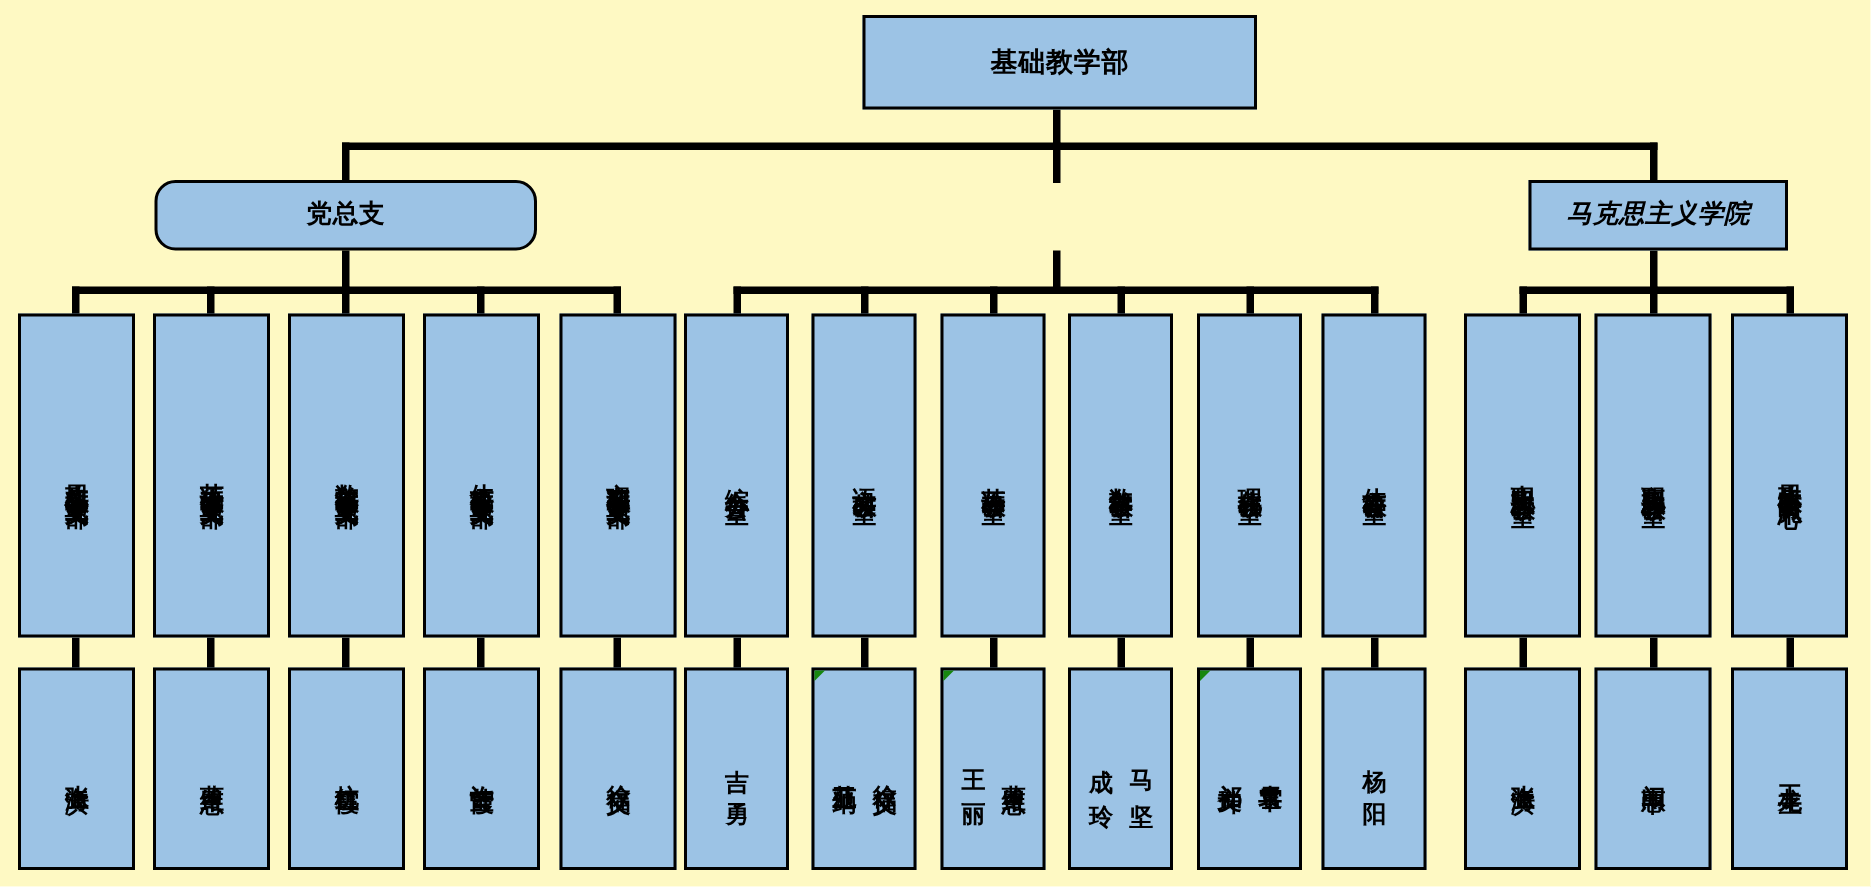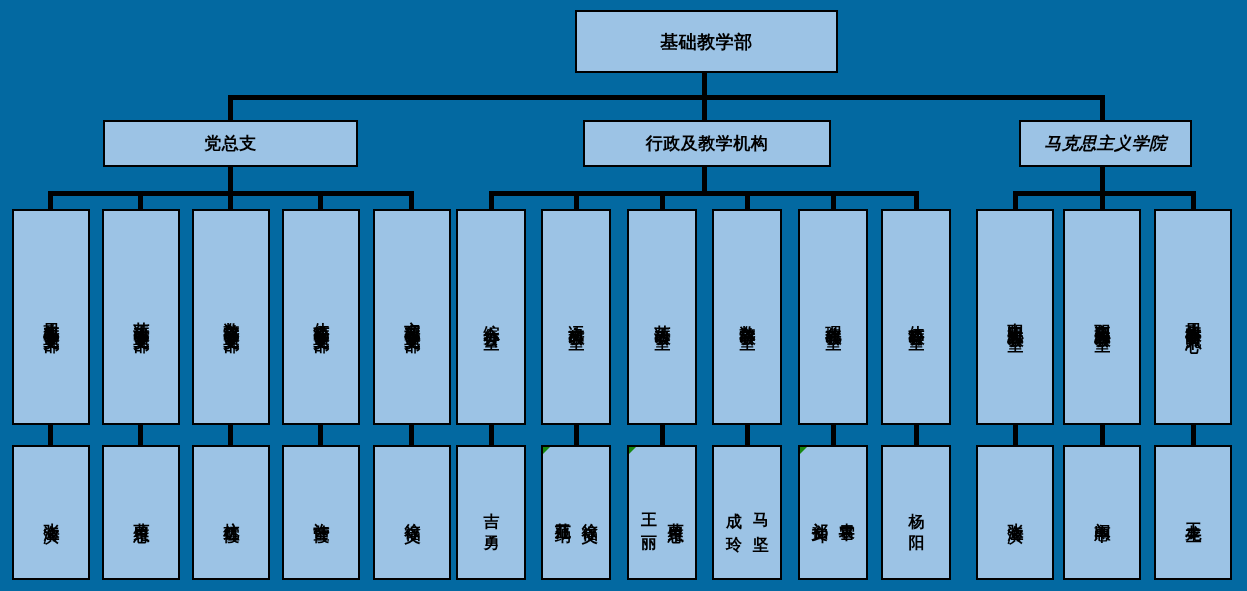--- a/index.html
+++ b/index.html
@@ -7,21 +7,21 @@
     padding: 0;
     background: #ffffff;
   }
   body {
     font-family: "DejaVu Sans", "Liberation Sans", sans-serif;
   }
   #chart-root {
     position: relative;
     width: 1247px;
     height: 591px;
-    background: #0369a1;
+    background: #fef9c3;
     overflow: hidden;
   }
   .node {
     position: absolute;
     box-sizing: border-box;
     background: #9CC3E5;
     border: 2px solid #000000;
     display: flex;
     align-items: center;
     justify-content: center;
@@ -107,25 +107,22 @@
   </div>
 
   <div class="conn" style="left:702px; top:73px; width:5px; height:23px;"></div>
 
   <div class="conn" style="left:228px; top:95px; width:877px; height:5px;"></div>
 
   <div class="conn" style="left:228px; top:95px; width:5px; height:27px;"></div>
   <div class="conn" style="left:702px; top:95px; width:5px; height:27px;"></div>
   <div class="conn" style="left:1100px; top:95px; width:5px; height:27px;"></div>
 
-  <div class="node horiz" style="left:103px; top:120px; width:255px; height:47px;">
+  <div class="node horiz" style="left:103px; top:120px; width:255px; height:47px;border-radius:14px;">
     <span class="node-label">党总支</span>
-  </div>
-  <div class="node horiz" style="left:583px; top:120px; width:248px; height:47px;">
-    <span class="node-label">行政及教学机构</span>
   </div>
   <div class="node horiz" style="left:1019px; top:120px; width:173px; height:47px;font-style:italic;">
     <span class="node-label">马克思主义学院</span>
   </div>
 
   <div class="conn" style="left:228px; top:167px; width:5px; height:26px;"></div>
   <div class="conn" style="left:48px; top:191px; width:366px; height:5px;"></div>
   <div class="conn" style="left:48px; top:191px; width:5px; height:20px;"></div>
   <div class="conn" style="left:138px; top:191px; width:5px; height:20px;"></div>
   <div class="conn" style="left:228px; top:191px; width:5px; height:20px;"></div>

